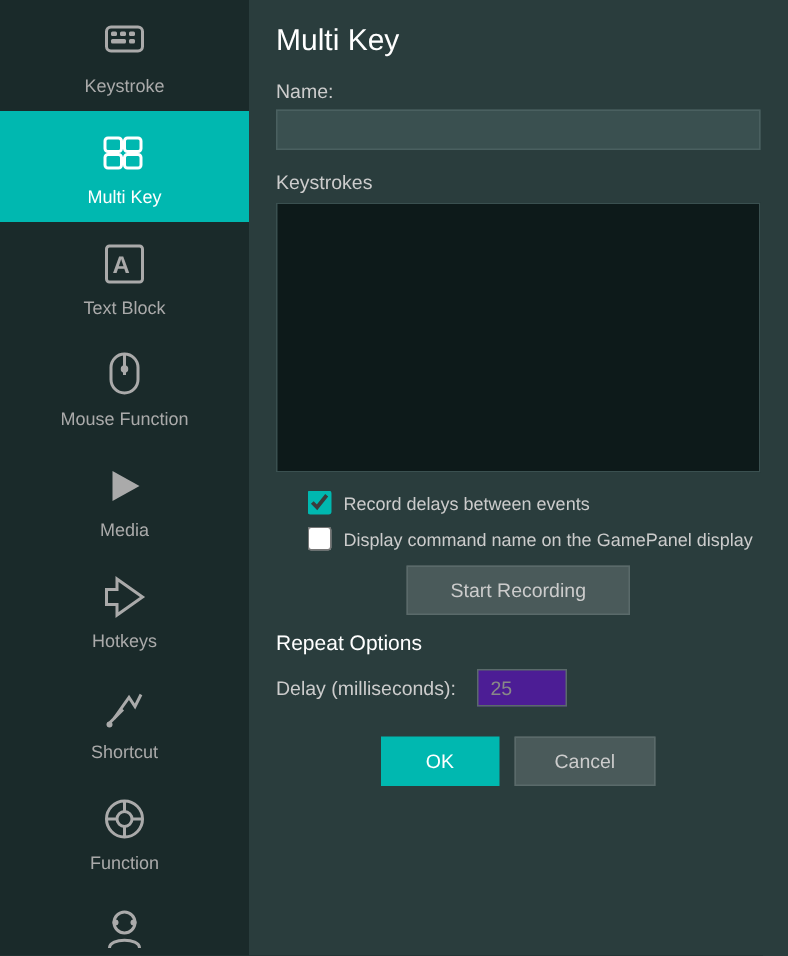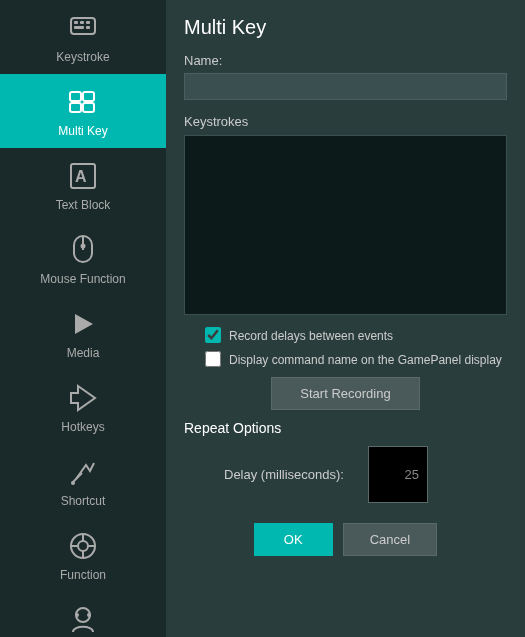--- a/index.html
+++ b/index.html
@@ -150,38 +150,36 @@
       right: 10px;
       top: 50%;
       transform: translateY(-50%);
       color: #00b8b0;
       pointer-events: none;
       font-size: 14px;
     }
     .delay-row {
       display: flex;
       align-items: center;
-      gap: 24px;
+      gap: 14px;
       margin-bottom: 16px;
-      margin-left: 40px;
     }
     .delay-label {
       color: #ccc;
       font-size: 13px;
       white-space: nowrap;
     }
     .delay-input {
       width: 60px;
-      background: #000000;
+      background: #4c1d95;
       border: 1px solid #5a6a6a;
       color: #888;
-      padding: 20px 8px;
+      padding: 4px 8px;
       font-size: 13px;
       outline: none;
-      text-align: right;
     }
 
     
     .bottom-buttons {
       display: flex;
       justify-content: center;
       gap: 10px;
       margin-top: 20px;
     }
     .btn-ok {

